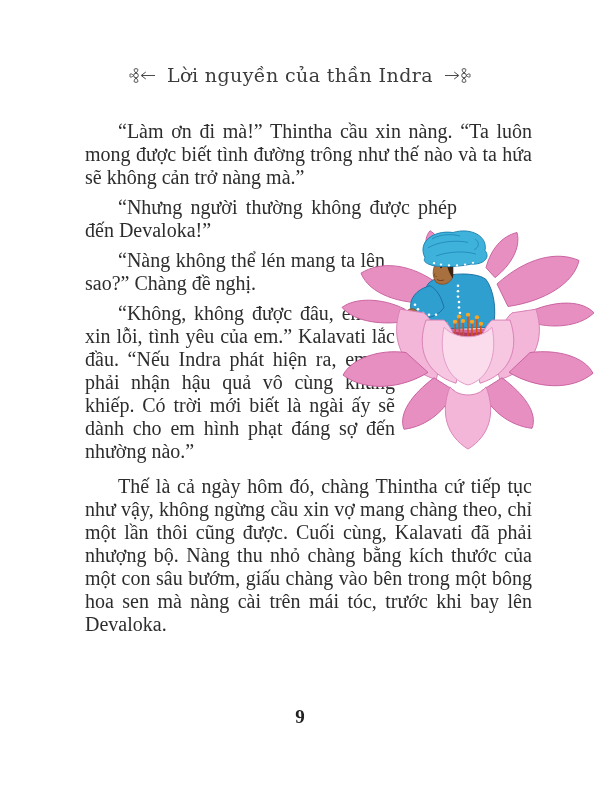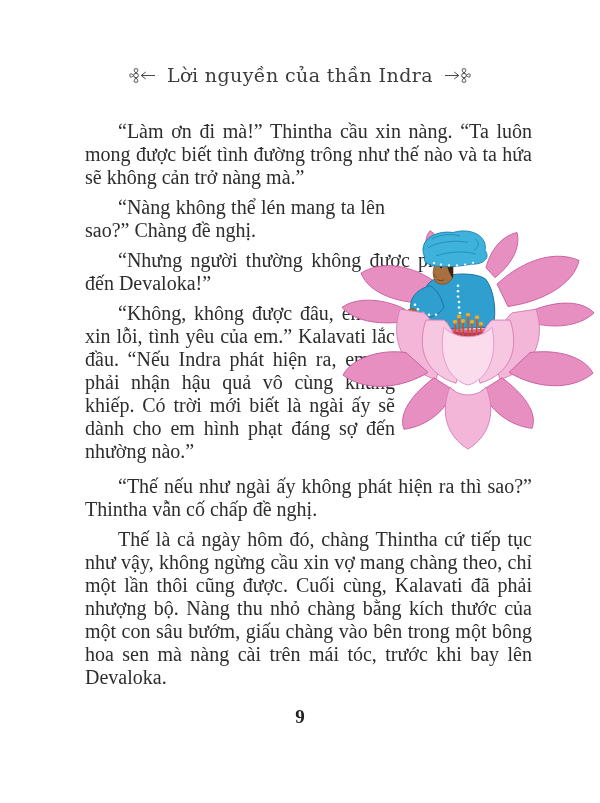--- a/index.html
+++ b/index.html
@@ -63,24 +63,23 @@
         <path d="M4.7,8.5 C2,6 0.6,6.6 1,8.5 C0.6,10.4 2,11 4.7,8.5"></path>
         <path d="M7,10.8 C4.5,13.5 4.6,15.8 7,15.2 C9.4,15.8 9.5,13.5 7,10.8"></path>
         <path d="M26,8.5 H12.6"></path>
         <path d="M16.8,5 L12.2,8.5 L16.8,12"></path>
       </g>
     </svg>
   </div>
 
   <div class="content">
     <p class="para p1">“Làm ơn đi mà!” Thintha cầu xin nàng. “Ta luôn mong được biết tình đường trông như thế nào và ta hứa sẽ không cản trở nàng mà.”</p>
+    <p class="para p2">“Nhưng người thường không được phép đến Devaloka!”</p>
     <p class="para p3">“Nàng không thể lén mang ta lên sao?” Chàng đề nghị.</p>
-    <p class="para p2">“Nhưng người thường không được phép đến Devaloka!”</p>
     <p class="para p4">“Không, không được đâu, em rất xin lỗi, tình yêu của em.” Kalavati lắc đầu. “Nếu Indra phát hiện ra, em sẽ phải nhận hậu quả vô cùng khủng khiếp. Có trời mới biết là ngài ấy sẽ dành cho em hình phạt đáng sợ đến nhường nào.”</p>
-    <p class="para p5">“Thế nếu như ngài ấy không phát hiện ra thì sao?” Thintha vẫn cố chấp đề nghị.</p>
     <p class="para p6">Thế là cả ngày hôm đó, chàng Thintha cứ tiếp tục như vậy, không ngừng cầu xin vợ mang chàng theo, chỉ một lần thôi cũng được. Cuối cùng, Kalavati đã phải nhượng bộ. Nàng thu nhỏ chàng bằng kích thước của một con sâu bướm, giấu chàng vào bên trong một bông hoa sen mà nàng cài trên mái tóc, trước khi bay lên Devaloka.</p>
   </div>
 
   <div class="illus">
     <svg viewBox="0 0 256 246" preserveAspectRatio="none">
 
       <g fill="#e88fc2" stroke="#c75f9e" stroke-width="1">
         <path d="M97,46 C86,30 82,14 90,3 C102,11 109,30 107,48 Z"></path>
         <path d="M146,44 C151,23 162,9 177,5 C181,22 171,41 155,55 Z"></path>
         <path d="M157,62 C186,33 217,25 239,36 C234,61 205,81 168,87 Z"></path>

